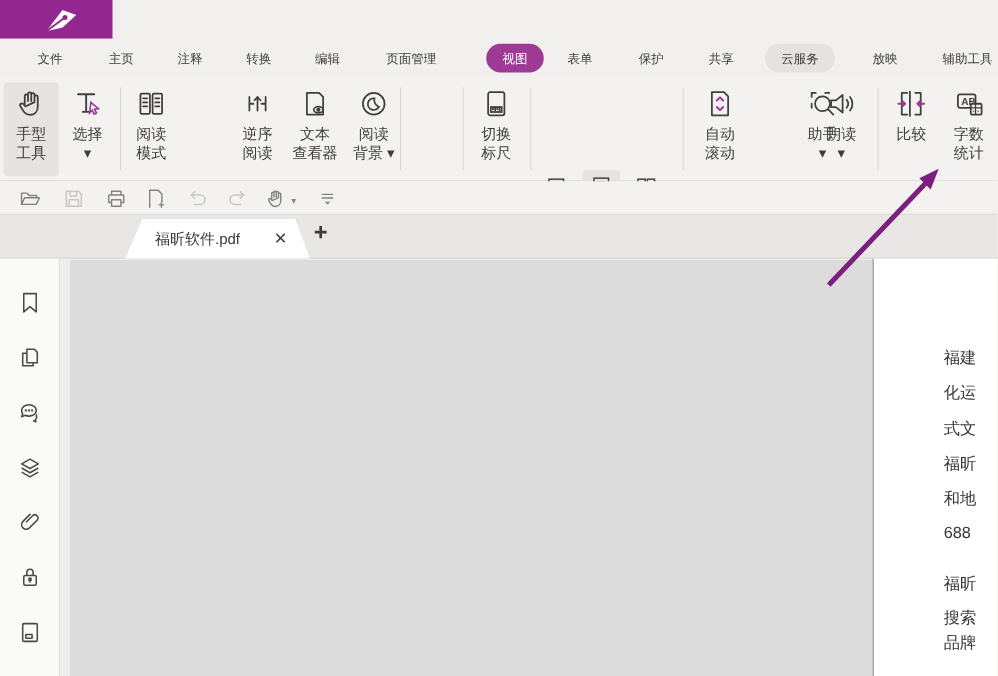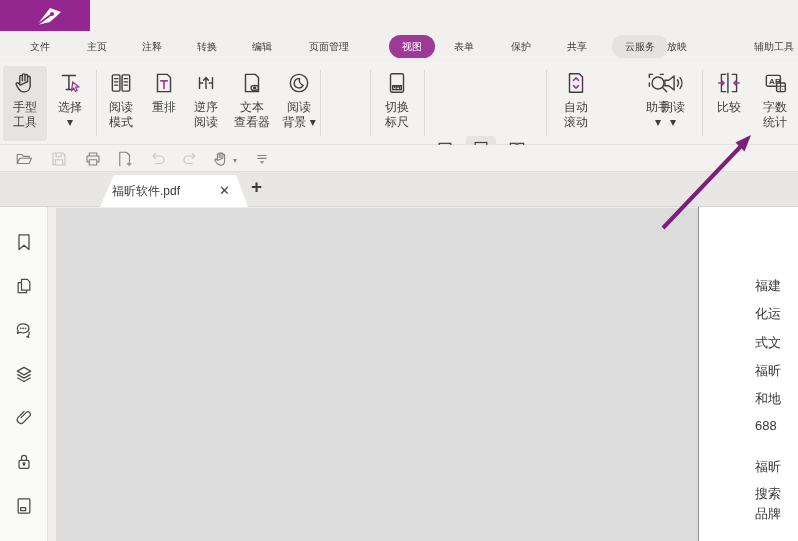--- a/index.html
+++ b/index.html
@@ -30,21 +30,21 @@
   .lgrid-caret { position:absolute; font-size:9px; color:#3e3e3e; }
 
   
   #quickbar { position:absolute; left:0; top:145px; width:798px; height:27px; background:#f4f2f0; border-bottom:1px solid #e0dedc; }
   .qicon { position:absolute; top:5px; }
   .qcaret { position:absolute; font-size:8px; color:#8a8886; top:11px; }
 
   
   #tabbar { position:absolute; left:0; top:172px; width:798px; height:35px; background:#e9e7e5; border-bottom:1px solid #d8d6d4; }
   #tab-active { position:absolute; left:100px; top:3px; width:148px; height:32px; background:#ffffff; clip-path:polygon(14px 0, calc(100% - 12px) 0, 100% 100%, 0 100%); display:flex; align-items:center; }
-  #tab-title { font-size:12px; color:#3a3a3a; margin-left:12px; }
+  #tab-title { font-size:12px; color:#3a3a3a; margin-left:24px; }
   #tab-close { position:absolute; right:18px; top:8px; font-size:13px; color:#444; line-height:16px; cursor:default; }
   #tab-new { position:absolute; left:251px; top:4px; font-size:19px; color:#3c3c3c; font-weight:bold; cursor:default; }
 
   
   #main { position:absolute; left:0; top:207px; width:798px; height:334px; background:#f0eeec; }
   #sidebar { position:absolute; left:0; top:0; width:48px; height:334px; background:#fafaf9; border-right:1px solid #e5e3e1; }
   .sb-icon { position:absolute; left:14px; }
   #gray-page { position:absolute; left:56px; top:1px; width:642px; height:333px; background:#dcdcdc; }
   #white-page { position:absolute; left:698px; top:0; width:100px; height:334px; background:#ffffff; border-left:1px solid #8f8f8f; overflow:hidden; }
   .p2line { position:absolute; left:56px; font-size:13px; font-weight:500; color:#363636; white-space:nowrap; }
@@ -69,21 +69,21 @@
   <div class="menu-item" style="left:87px">主页</div>
   <div class="menu-item" style="left:142px">注释</div>
   <div class="menu-item" style="left:197px">转换</div>
   <div class="menu-item" style="left:252px">编辑</div>
   <div class="menu-item" style="left:309px">页面管理</div>
   <div class="menu-item pill-active" style="left:389px">视图</div>
   <div class="menu-item" style="left:454px">表单</div>
   <div class="menu-item" style="left:511px">保护</div>
   <div class="menu-item" style="left:567px">共享</div>
   <div class="menu-item pill-hover" style="left:612px">云服务</div>
-  <div class="menu-item" style="left:667px">放映</div>
+  <div class="menu-item" style="left:698px">放映</div>
   <div class="menu-item" style="left:754px">辅助工具</div>
 </div>
 
 <div id="ribbon">
 
   <div class="ritem selected" style="left:3px;width:44px">
     <div class="ricon">
       <svg width="26" height="26" viewBox="0 0 24 24" fill="none" stroke="#3f3f3f" stroke-width="1.3" stroke-linecap="round" stroke-linejoin="round">
         <path d="M7.2 12.5V6.2c0-.7.6-1.2 1.2-1.2s1.2.5 1.2 1.2V10M9.6 10V4.8c0-.7.6-1.2 1.2-1.2s1.2.5 1.2 1.2V10M12 10V5.4c0-.7.6-1.2 1.2-1.2s1.2.5 1.2 1.2v5.4M14.4 10.8V7c0-.7.6-1.2 1.2-1.2s1.2.5 1.2 1.2v7.2c0 3.6-2.3 6-5.6 6-2.6 0-3.9-1-5.2-3.1l-2-3.3c-.4-.7-.2-1.5.5-1.9.6-.3 1.3-.1 1.8.5l1.3 1.6z"></path>
       </svg>
@@ -110,31 +110,20 @@
       <svg width="26" height="26" viewBox="0 0 24 24" fill="none" stroke="#3f3f3f" stroke-width="1.3" stroke-linecap="round">
         <rect x="4" y="4.5" width="7" height="15" rx="1"></rect>
           <rect x="13" y="4.5" width="7" height="15" rx="1"></rect>
         <path d="M6 8h3M6 11h3M6 14h3M15 8h3M15 11h3M15 14h3"></path>
       </svg>
     </div>
     <div class="rlabel">阅读
 模式</div>
   </div>
 
-  <div class="ritem" style="left:145px;width:38px">
-    <div class="ricon">
-      <svg width="26" height="26" viewBox="0 0 24 24" fill="none" stroke="#3f3f3f" stroke-width="1.3" stroke-linecap="round">
-        <path d="M6 4h9l3 3v13H6z"></path>
-        <g stroke="#9c3a96" stroke-width="1.5">
-            <path d="M9 10h6M12 10v7"></path>
-          </g>
-      </svg>
-    </div>
-    <div class="rlabel">重排</div>
-  </div>
 
   <div class="ritem" style="left:185px;width:42px">
     <div class="ricon">
       <svg width="26" height="26" viewBox="0 0 24 24" fill="none" stroke="#3f3f3f" stroke-width="1.3" stroke-linecap="round" stroke-linejoin="round">
         <path d="M6 7v10M6 12h3M18 7v10M18 12h-3"></path>
         <path d="M12 17V7M9.8 9.4L12 7l2.2 2.4"></path>
       </svg>
     </div>
     <div class="rlabel">逆序
 阅读</div>

